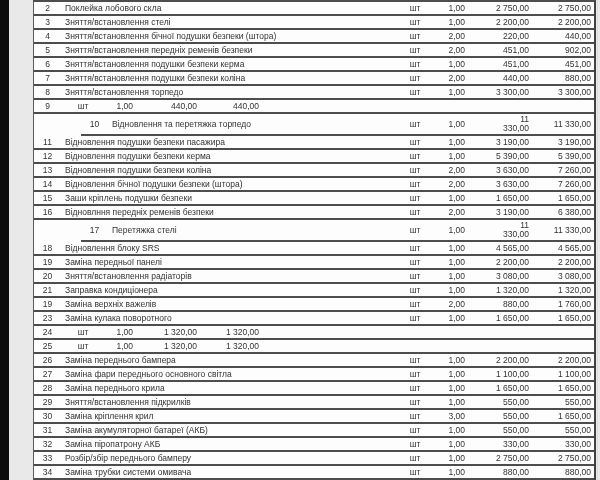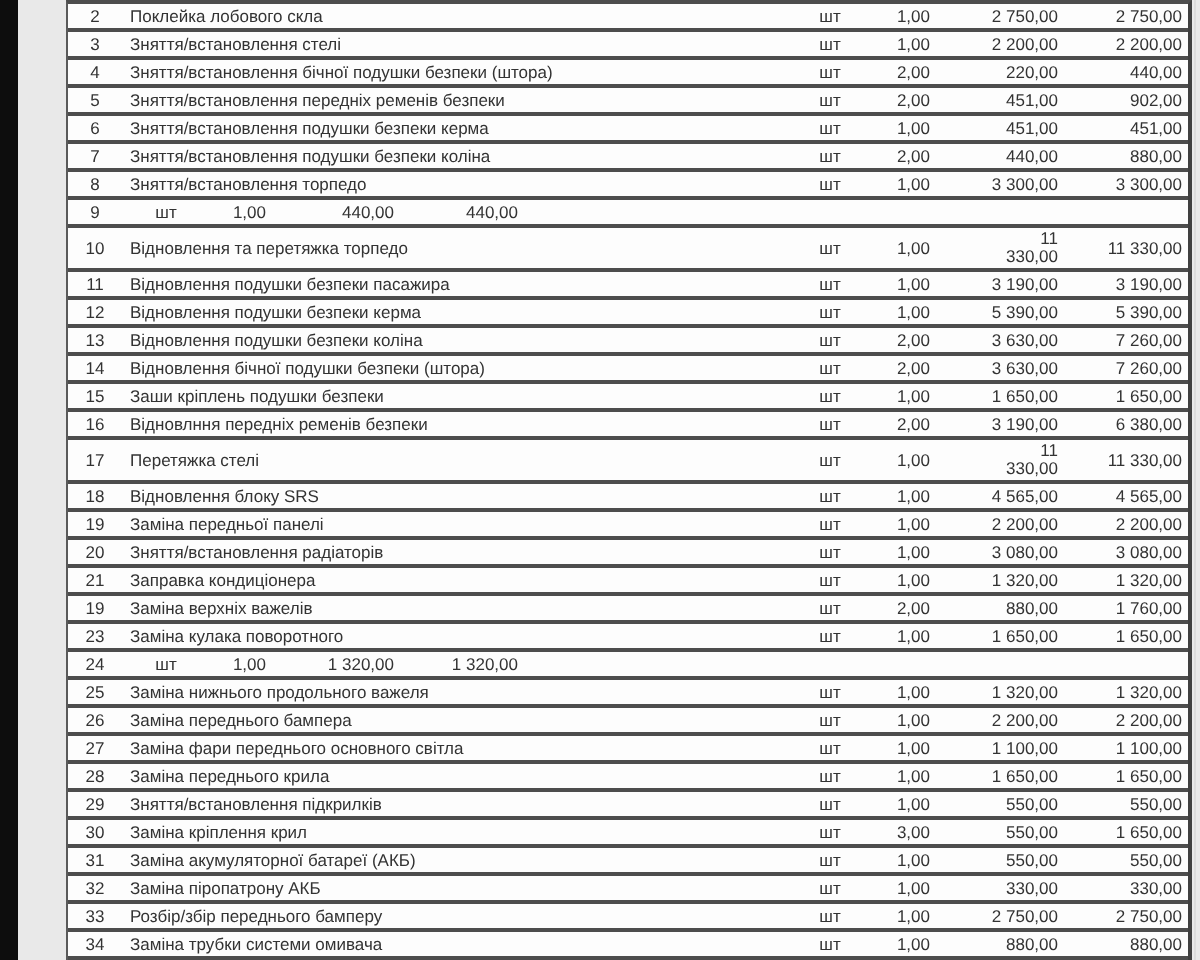--- a/index.html
+++ b/index.html
@@ -30,21 +30,21 @@
     border-right: 2px solid #404040;
     box-sizing: border-box;
   }
   .row {
     display: flex;
     align-items: stretch;
     height: 14px;
     box-sizing: border-box;
     border-bottom: 2px solid #4d4d4d;
   }
-  .row.tall { height: 22px; }
+  .row.tall { height: 22px; margin-left: 47px; }
   .cell {
     display: flex;
     align-items: center;
     font-size: 8.5px;
     line-height: 9px;
     color: #333333;
     white-space: pre-line;
     overflow: hidden;
   }
   .col-num   { width: 27px;  justify-content: center; text-align: center; }
@@ -242,21 +242,20 @@
       </div>
         <div class="row">
         <div class="cell col-num">24</div>
         <div class="cell col-unit">шт</div>
         <div class="cell col-qty">1,00</div>
         <div class="cell col-price">1 320,00</div>
         <div class="cell col-total">1 320,00</div>
       </div>
         <div class="row">
         <div class="cell col-num">25</div>
-        <div class="cell col-desc">Заміна нижнього продольного важеля</div>
         <div class="cell col-unit">шт</div>
         <div class="cell col-qty">1,00</div>
         <div class="cell col-price">1 320,00</div>
         <div class="cell col-total">1 320,00</div>
       </div>
         <div class="row">
         <div class="cell col-num">26</div>
         <div class="cell col-desc">Заміна переднього бампера</div>
         <div class="cell col-unit">шт</div>
         <div class="cell col-qty">1,00</div>

